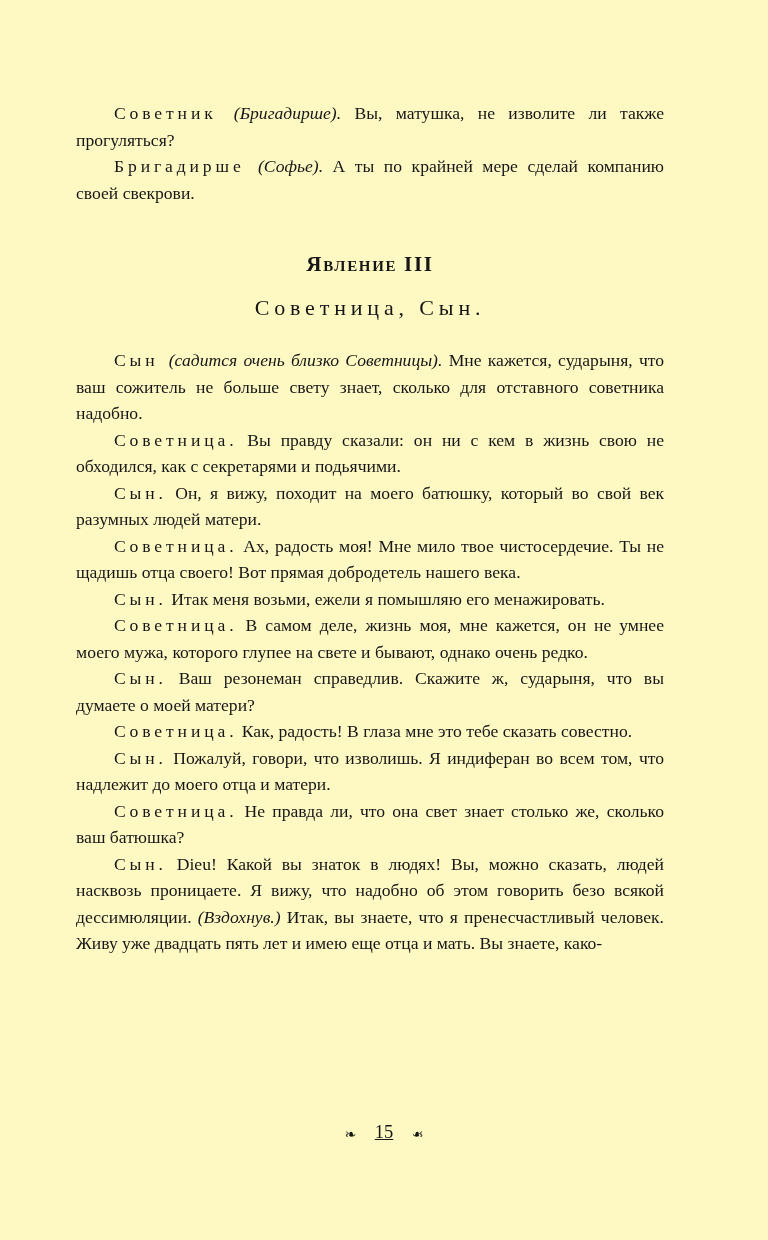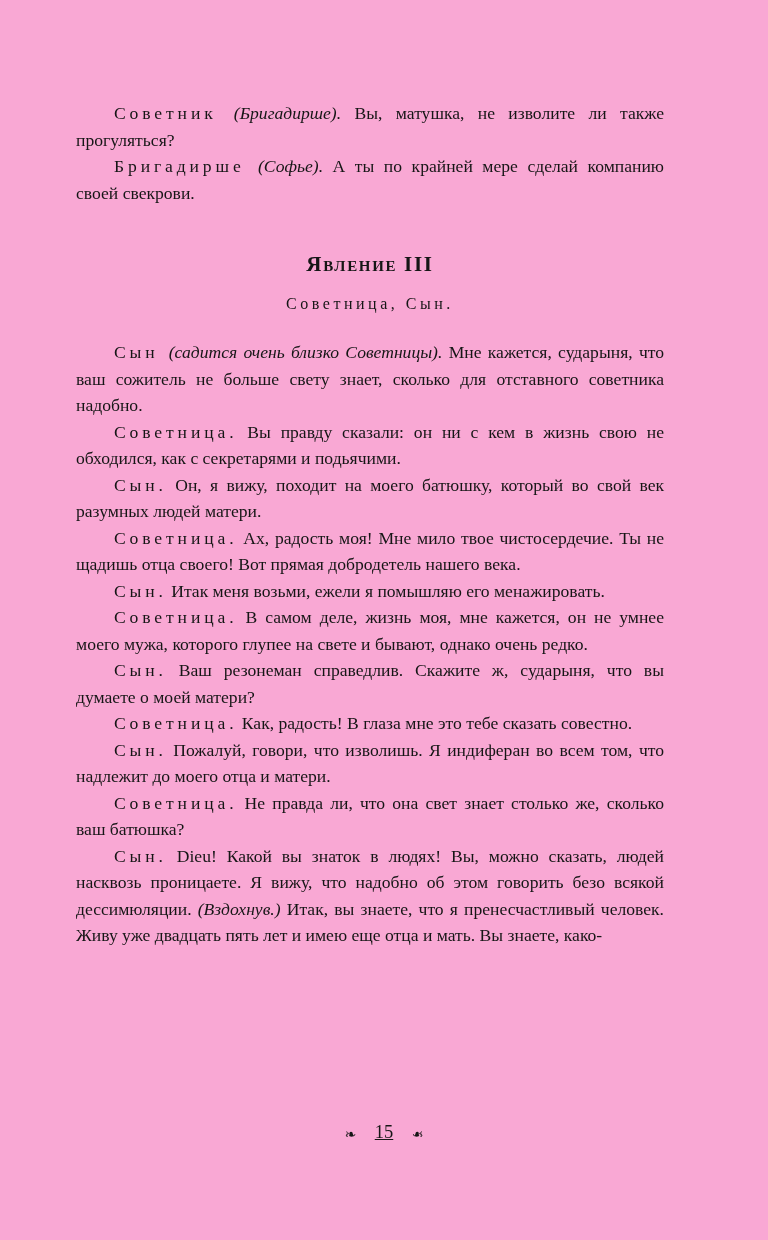--- a/index.html
+++ b/index.html
@@ -1,20 +1,20 @@
 <!DOCTYPE html>
 <html><head>
 <meta charset="utf-8">
 <style>
   html,body{margin:0;padding:0;background:#ffffff;}
   .page{
     position:relative;
     width:768px;height:1240px;
     box-sizing:border-box;
-    background:#f9a8d4;
+    background:#fef9c3;
     color:#161616;
     font-family:"Liberation Serif", serif;
     padding:100px 104px 0 76px;
     overflow:hidden;
   }
   .para{
     margin:0;
     text-indent:38px;
     text-align:justify;
     font-size:17.6px;
@@ -26,21 +26,21 @@
   .scene-heading{
     text-align:center;
     font-weight:bold;
     font-variant:small-caps;
     font-size:21px;
     letter-spacing:0.08em;
     margin:46px 0 18px 0;
   }
   .cast-line{
     text-align:center;
-    font-size:16px;
+    font-size:22px;
     letter-spacing:0.22em;
     margin:0 0 26px 0;
   }
   .footer{
     position:absolute;
     left:0;right:0;
     top:1118px;
     text-align:center;
     font-size:18.5px;
     color:#161616;

